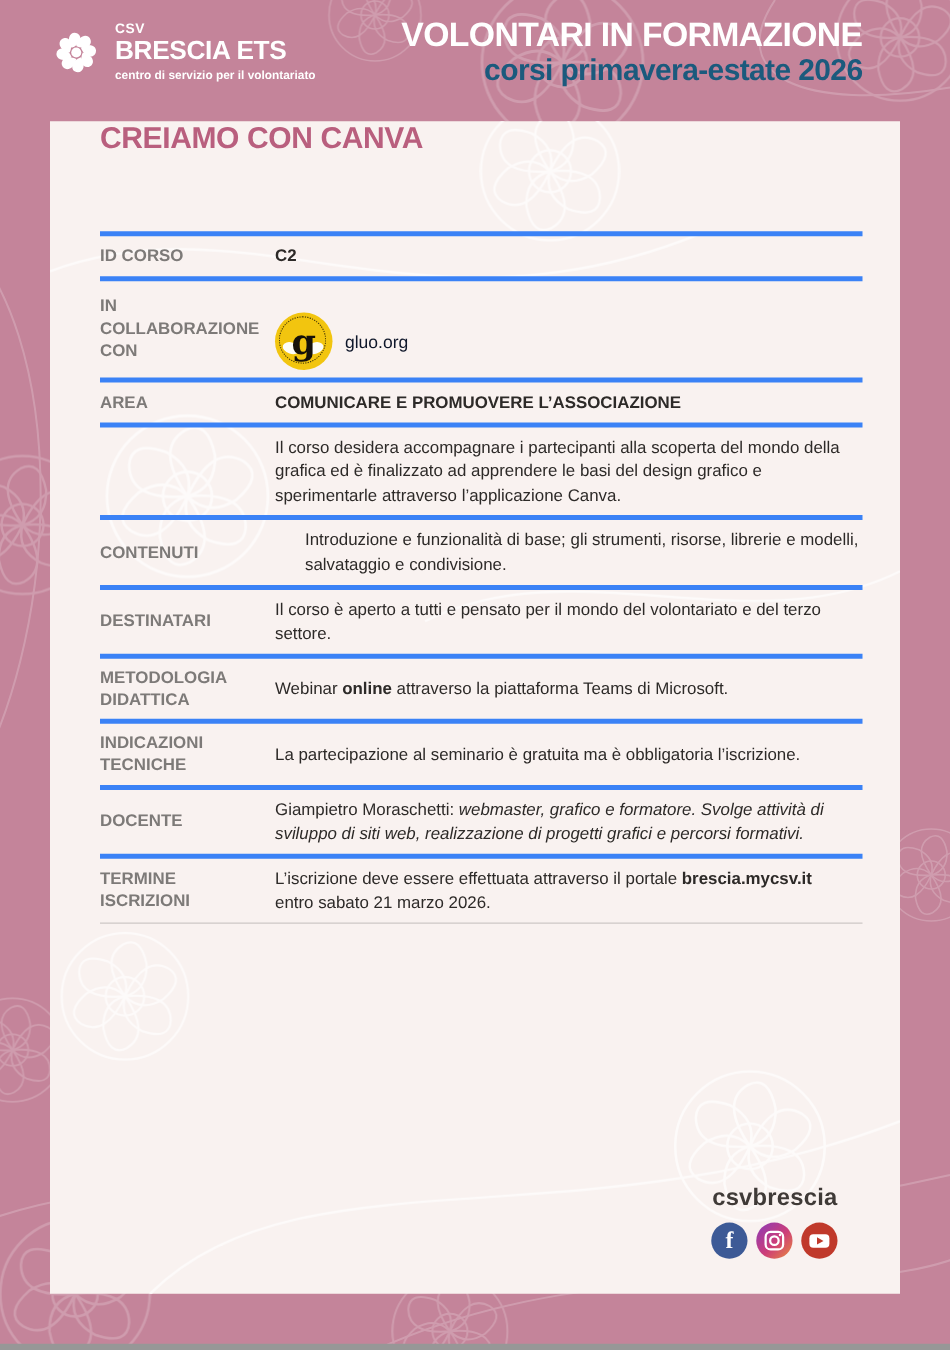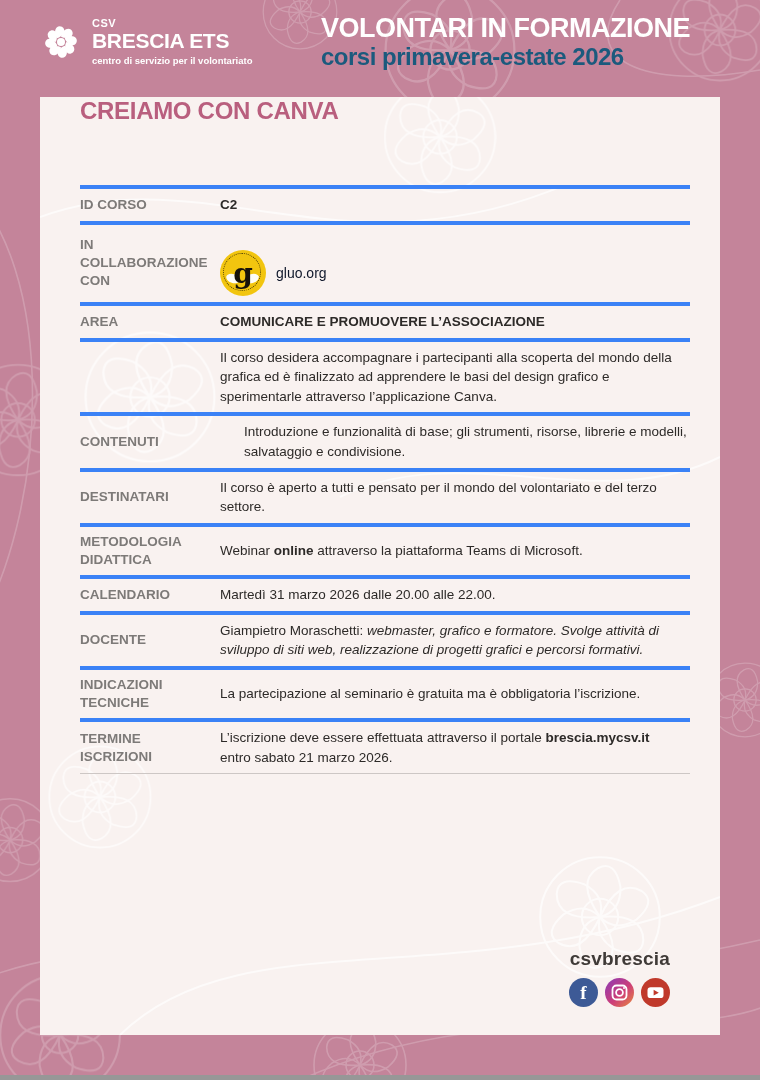--- a/index.html
+++ b/index.html
@@ -18,21 +18,21 @@
     position: absolute; top: 0; left: 0; width: 760px; height: 83px;
     z-index: 2; display: flex; align-items: center; justify-content: space-between;
     padding: 0 70px 0 38px;
   }
   .brand { display: flex; align-items: center; gap: 8px; position: relative; z-index: 2; }
   .brand-icon { width: 46px; height: 46px; flex: 0 0 auto; }
   .brand-text { color: #ffffff; line-height: 1; }
   .brand-csv { font-size: 11px; font-weight: bold; letter-spacing: 0.5px; display: block; }
   .brand-name { font-size: 21px; font-weight: bold; letter-spacing: -0.3px; display: block; margin: 1px 0 5px; }
   .brand-tagline { font-size: 9.5px; font-weight: bold; display: block; }
-  .header-titles { text-align: left; line-height: 1.05; position: relative; z-index: 2; }
+  .header-titles { text-align: right; line-height: 1.05; position: relative; z-index: 2; }
   .header-title-1 { color: #ffffff; font-size: 27px; font-weight: bold; letter-spacing: -0.5px; display: block; }
   .header-title-2 { color: #1b5a7d; font-size: 24px; font-weight: bold; letter-spacing: -0.5px; display: block; margin-top: 2px; }
 
   
   .card {
     position: absolute; left: 40px; top: 97px; width: 680px; height: 938px;
     background: #f9f2f0; z-index: 1; overflow: hidden;
   }
   .card-decor { position: absolute; top: 0; left: 0; pointer-events: none; }
   .card-inner { position: relative; z-index: 1; padding: 0 30px 0 40px; height: 100%; }
@@ -212,31 +212,27 @@
           <div class="row-value"><span class="seg-normal">Introduzione e funzionalità di base; gli strumenti, risorse, librerie e modelli, salvataggio e condivisione.</span></div>
         </div>
         <div class="row row-min-36 ">
           <div class="row-label">DESTINATARI</div>
           <div class="row-value"><span class="seg-normal">Il corso è aperto a tutti e pensato per il mondo del volontariato e del terzo settore.</span></div>
         </div>
         <div class="row row-min-44 ">
           <div class="row-label">METODOLOGIA DIDATTICA</div>
           <div class="row-value"><span class="seg-normal">Webinar </span><span class="seg-bold">online</span><span class="seg-normal"> attraverso la piattaforma Teams di Microsoft.</span></div>
         </div>
-        <div class="row row-min-30 ">
-          <div class="row-label">CALENDARIO</div>
-          <div class="row-value"><span class="seg-normal">Martedì 31 marzo 2026 dalle 20.00 alle 22.00.</span></div>
+        <div class="row row-min-44 ">
+          <div class="row-label">INDICAZIONI TECNICHE</div>
+          <div class="row-value"><span class="seg-normal">La partecipazione al seminario è gratuita ma è obbligatoria l’iscrizione.</span></div>
         </div>
         <div class="row row-min-44 ">
           <div class="row-label">DOCENTE</div>
           <div class="row-value"><span class="seg-normal">Giampietro Moraschetti: </span><span class="seg-italic">webmaster, grafico e formatore. Svolge attività di sviluppo di siti web, realizzazione di progetti grafici e percorsi formativi.</span></div>
-        </div>
-        <div class="row row-min-44 ">
-          <div class="row-label">INDICAZIONI TECNICHE</div>
-          <div class="row-value"><span class="seg-normal">La partecipazione al seminario è gratuita ma è obbligatoria l’iscrizione.</span></div>
         </div>
         <div class="row row-min-44 ">
           <div class="row-label">TERMINE ISCRIZIONI</div>
           <div class="row-value"><span class="seg-normal">L’iscrizione deve essere effettuata attraverso il portale </span><span class="seg-bold">brescia.mycsv.it</span><span class="seg-normal">
 entro sabato 21 marzo 2026.</span></div>
         </div>
       </div>
   </div>
 
   <div class="card-footer">

